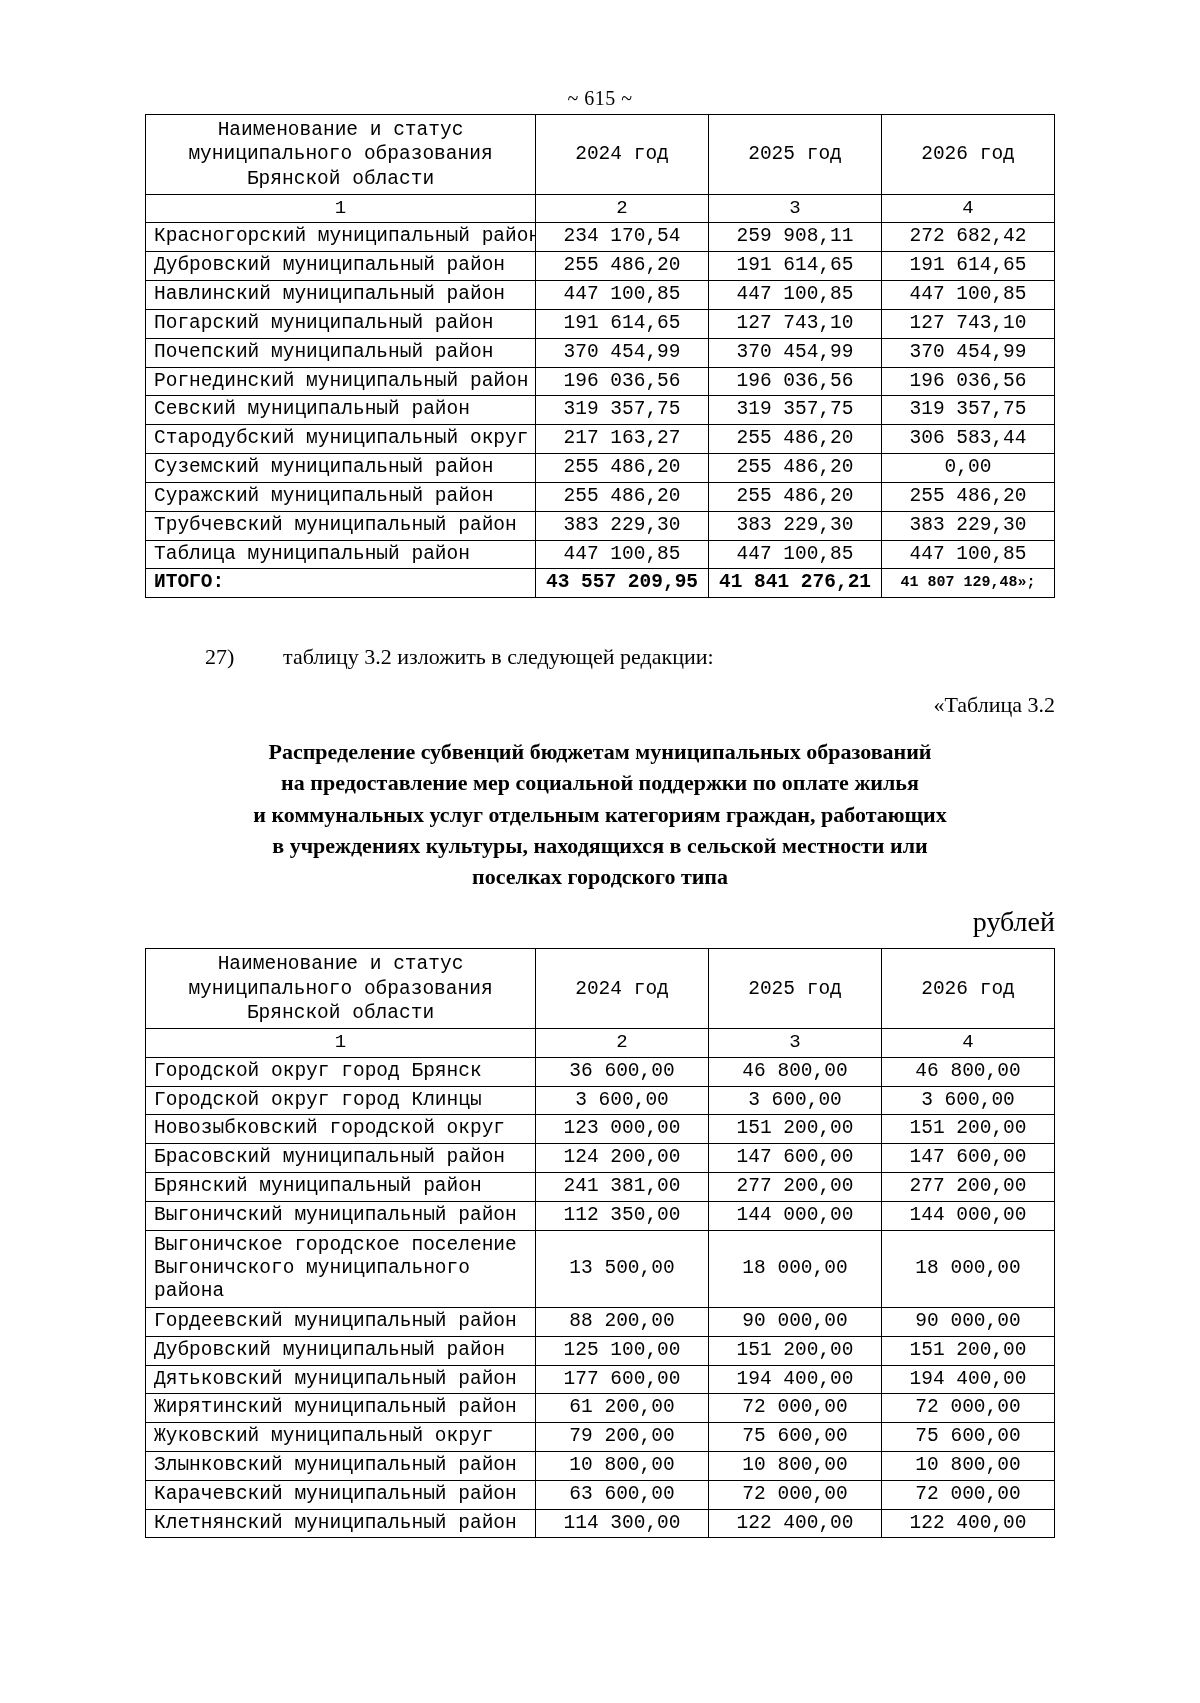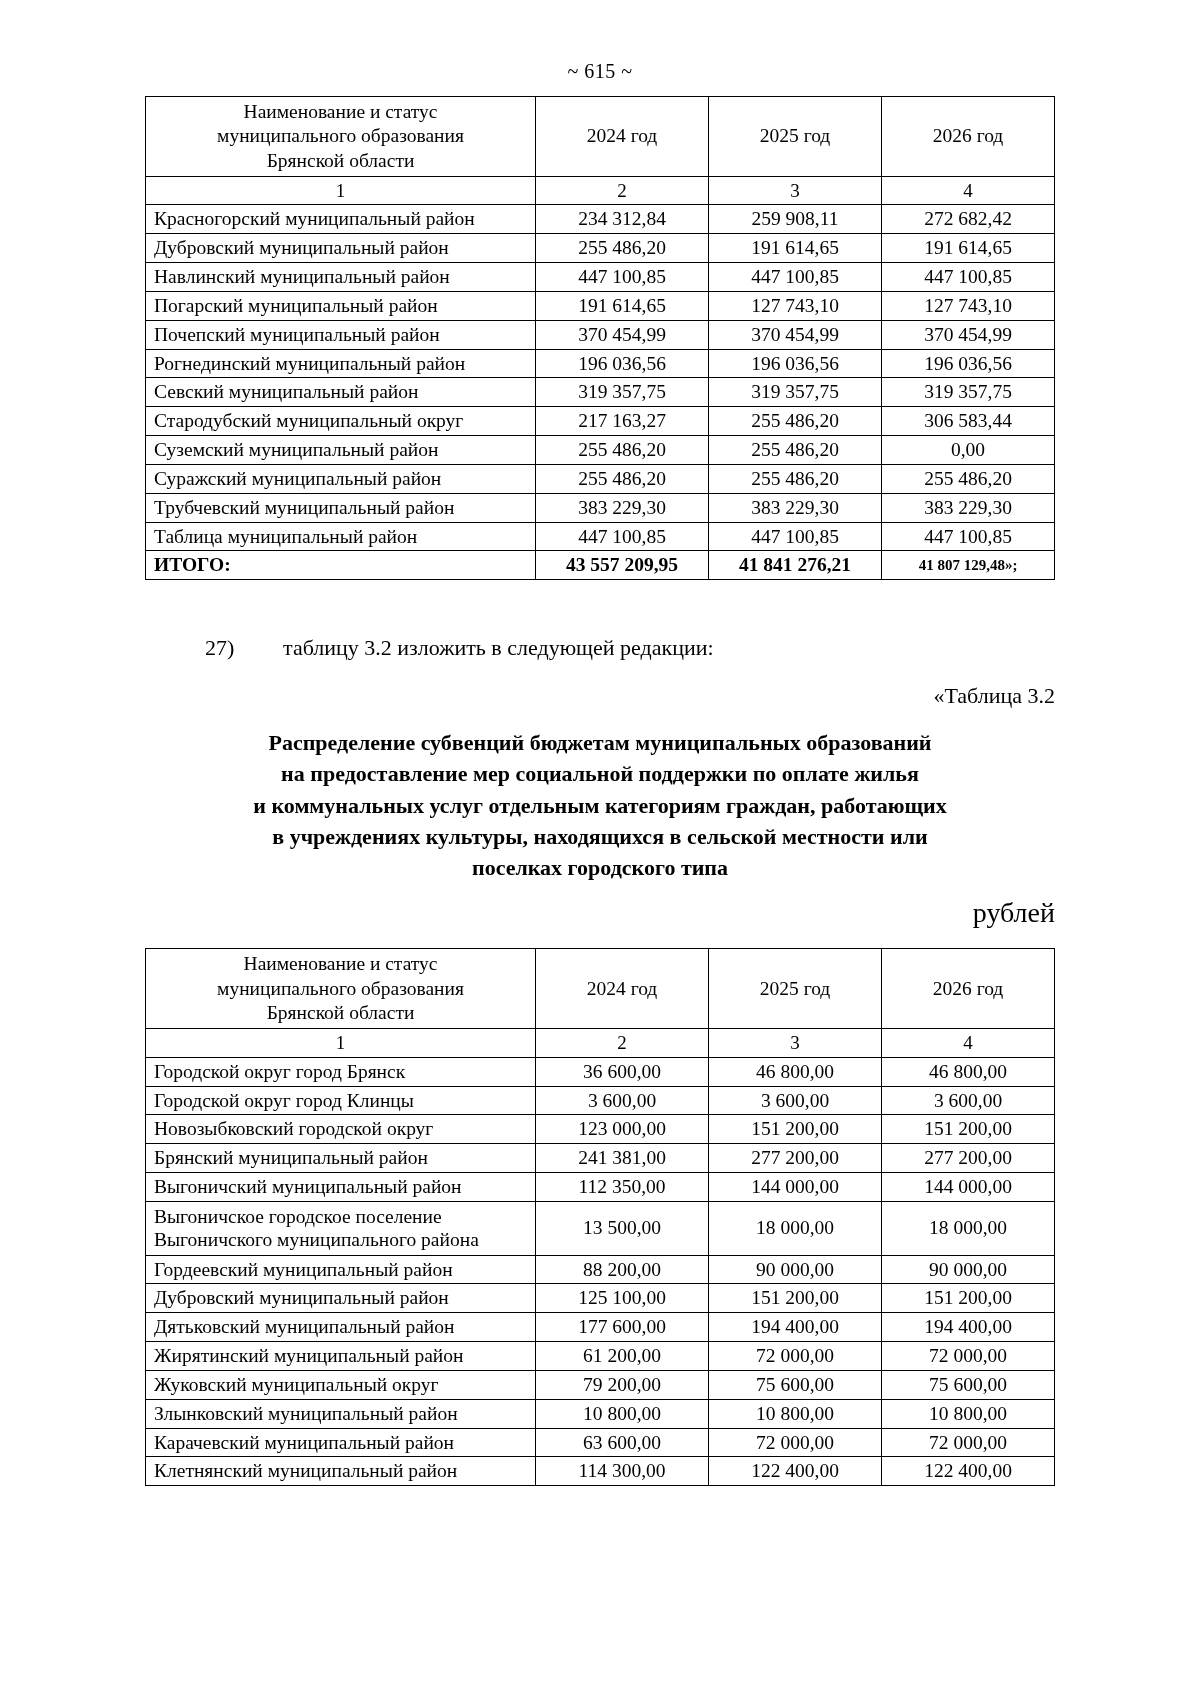--- a/index.html
+++ b/index.html
@@ -20,32 +20,33 @@
     width: 1200px;
     height: 1703px;
     box-sizing: border-box;
     padding: 0;
     position: relative;
   }
   .page-number {
     text-align: center;
     font-size: 20px;
     letter-spacing: 0.5px;
-    padding-top: 60px;
+    padding-top: 87px;
     font-family: "Liberation Serif", "DejaVu Serif", serif;
   }
 
   
   table.doc-table {
     border-collapse: collapse;
     width: 910px;
-    margin: 13px auto;
+    margin: 4px auto;
     table-layout: fixed;
     font-size: 19.5px;
     line-height: 1.12;
+    font-family: Liberation Mono, monospace;
   }
   table.doc-table td,
   table.doc-table th {
     border: 1.6px solid #000000;
     padding: 3px 8px;
     vertical-align: middle;
     font-weight: normal;
   }
   col.c-name  { width: 390px; }
   col.c-year  { width: 173px; }
@@ -162,21 +163,21 @@
         <tr>
           <td class="num-head">1</td>
           <td class="num-head">2</td>
           <td class="num-head">3</td>
           <td class="num-head">4</td>
         </tr>
       </thead>
       <tbody id="t1-body">
           <tr>
             <td class="name-cell">Красногорский муниципальный район</td>
-            <td class="val-cell">234 312,84</td>
+            <td class="val-cell">234 170,54</td>
             <td class="val-cell">259 908,11</td>
             <td class="val-cell">272 682,42</td>
           </tr>
           <tr>
             <td class="name-cell">Дубровский муниципальный район</td>
             <td class="val-cell">255 486,20</td>
             <td class="val-cell">191 614,65</td>
             <td class="val-cell">191 614,65</td>
           </tr>
           <tr>
@@ -307,20 +308,26 @@
             <td class="val-cell">3 600,00</td>
             <td class="val-cell">3 600,00</td>
           </tr>
           <tr>
             <td class="name-cell">Новозыбковский городской округ</td>
             <td class="val-cell">123 000,00</td>
             <td class="val-cell">151 200,00</td>
             <td class="val-cell">151 200,00</td>
           </tr>
           <tr>
+            <td class="name-cell">Брасовский муниципальный район</td>
+            <td class="val-cell">124 200,00</td>
+            <td class="val-cell">147 600,00</td>
+            <td class="val-cell">147 600,00</td>
+          </tr>
+          <tr>
             <td class="name-cell">Брянский муниципальный район</td>
             <td class="val-cell">241 381,00</td>
             <td class="val-cell">277 200,00</td>
             <td class="val-cell">277 200,00</td>
           </tr>
           <tr>
             <td class="name-cell">Выгоничский муниципальный район</td>
             <td class="val-cell">112 350,00</td>
             <td class="val-cell">144 000,00</td>
             <td class="val-cell">144 000,00</td>

